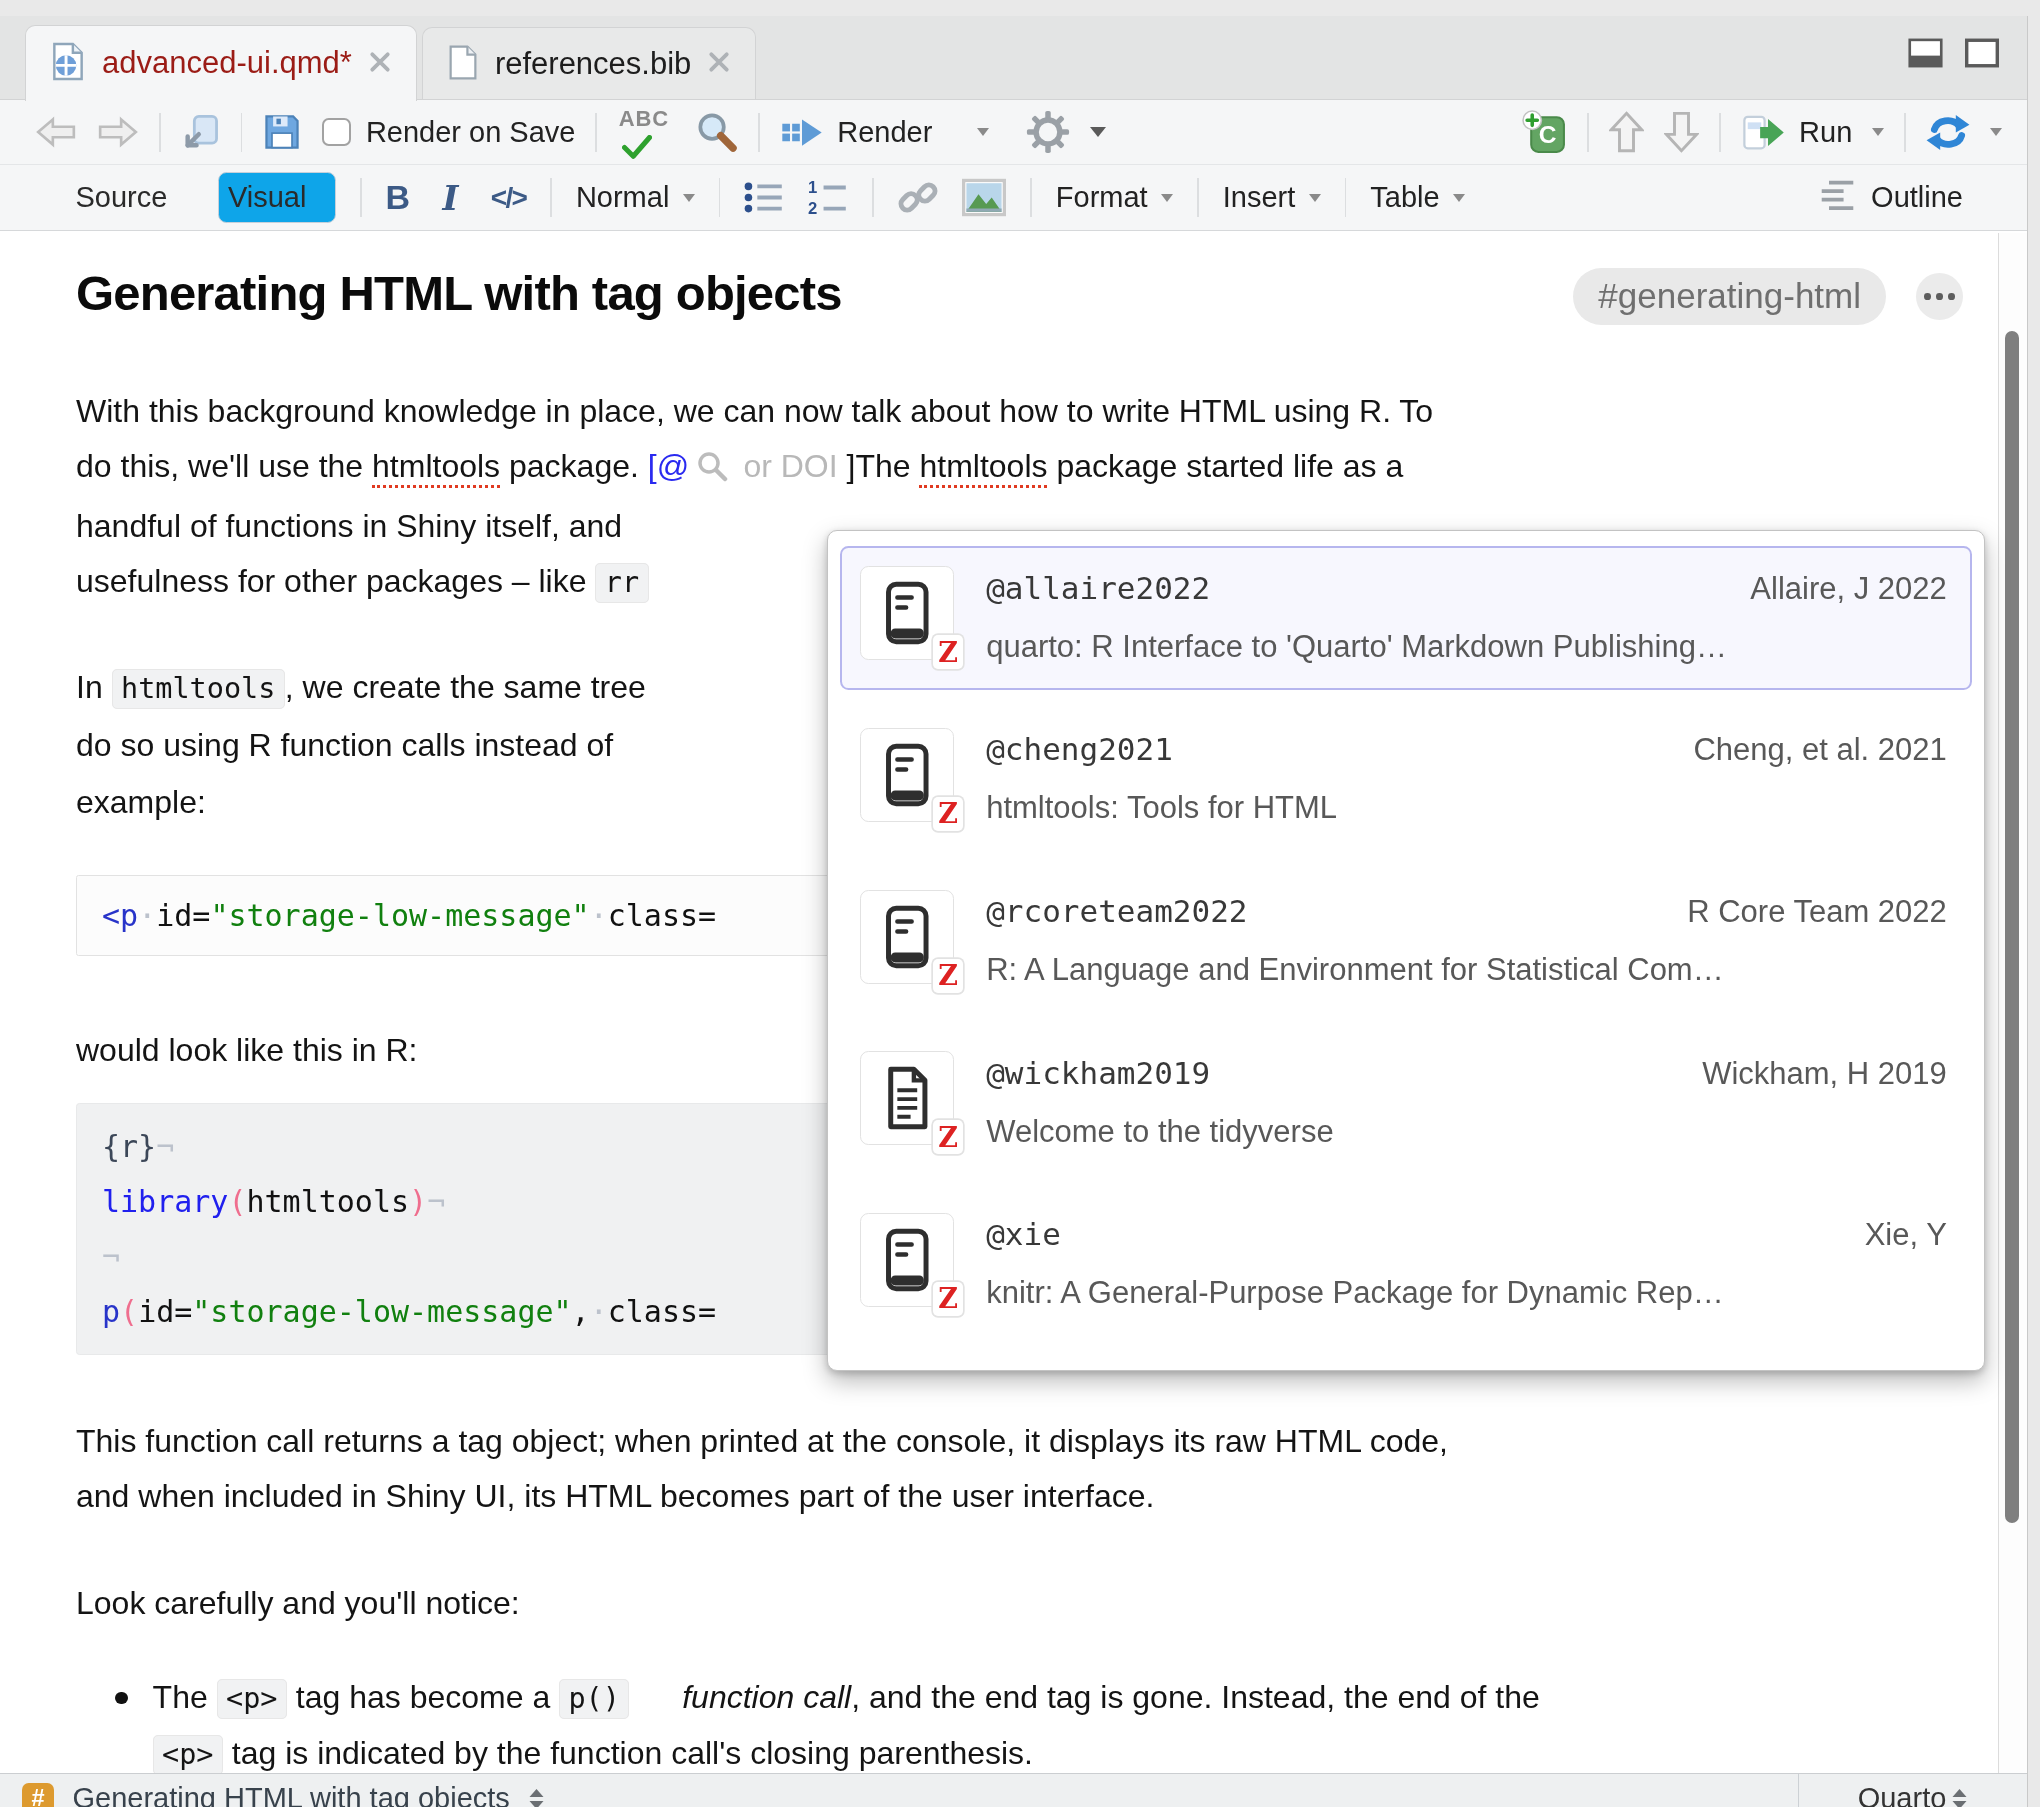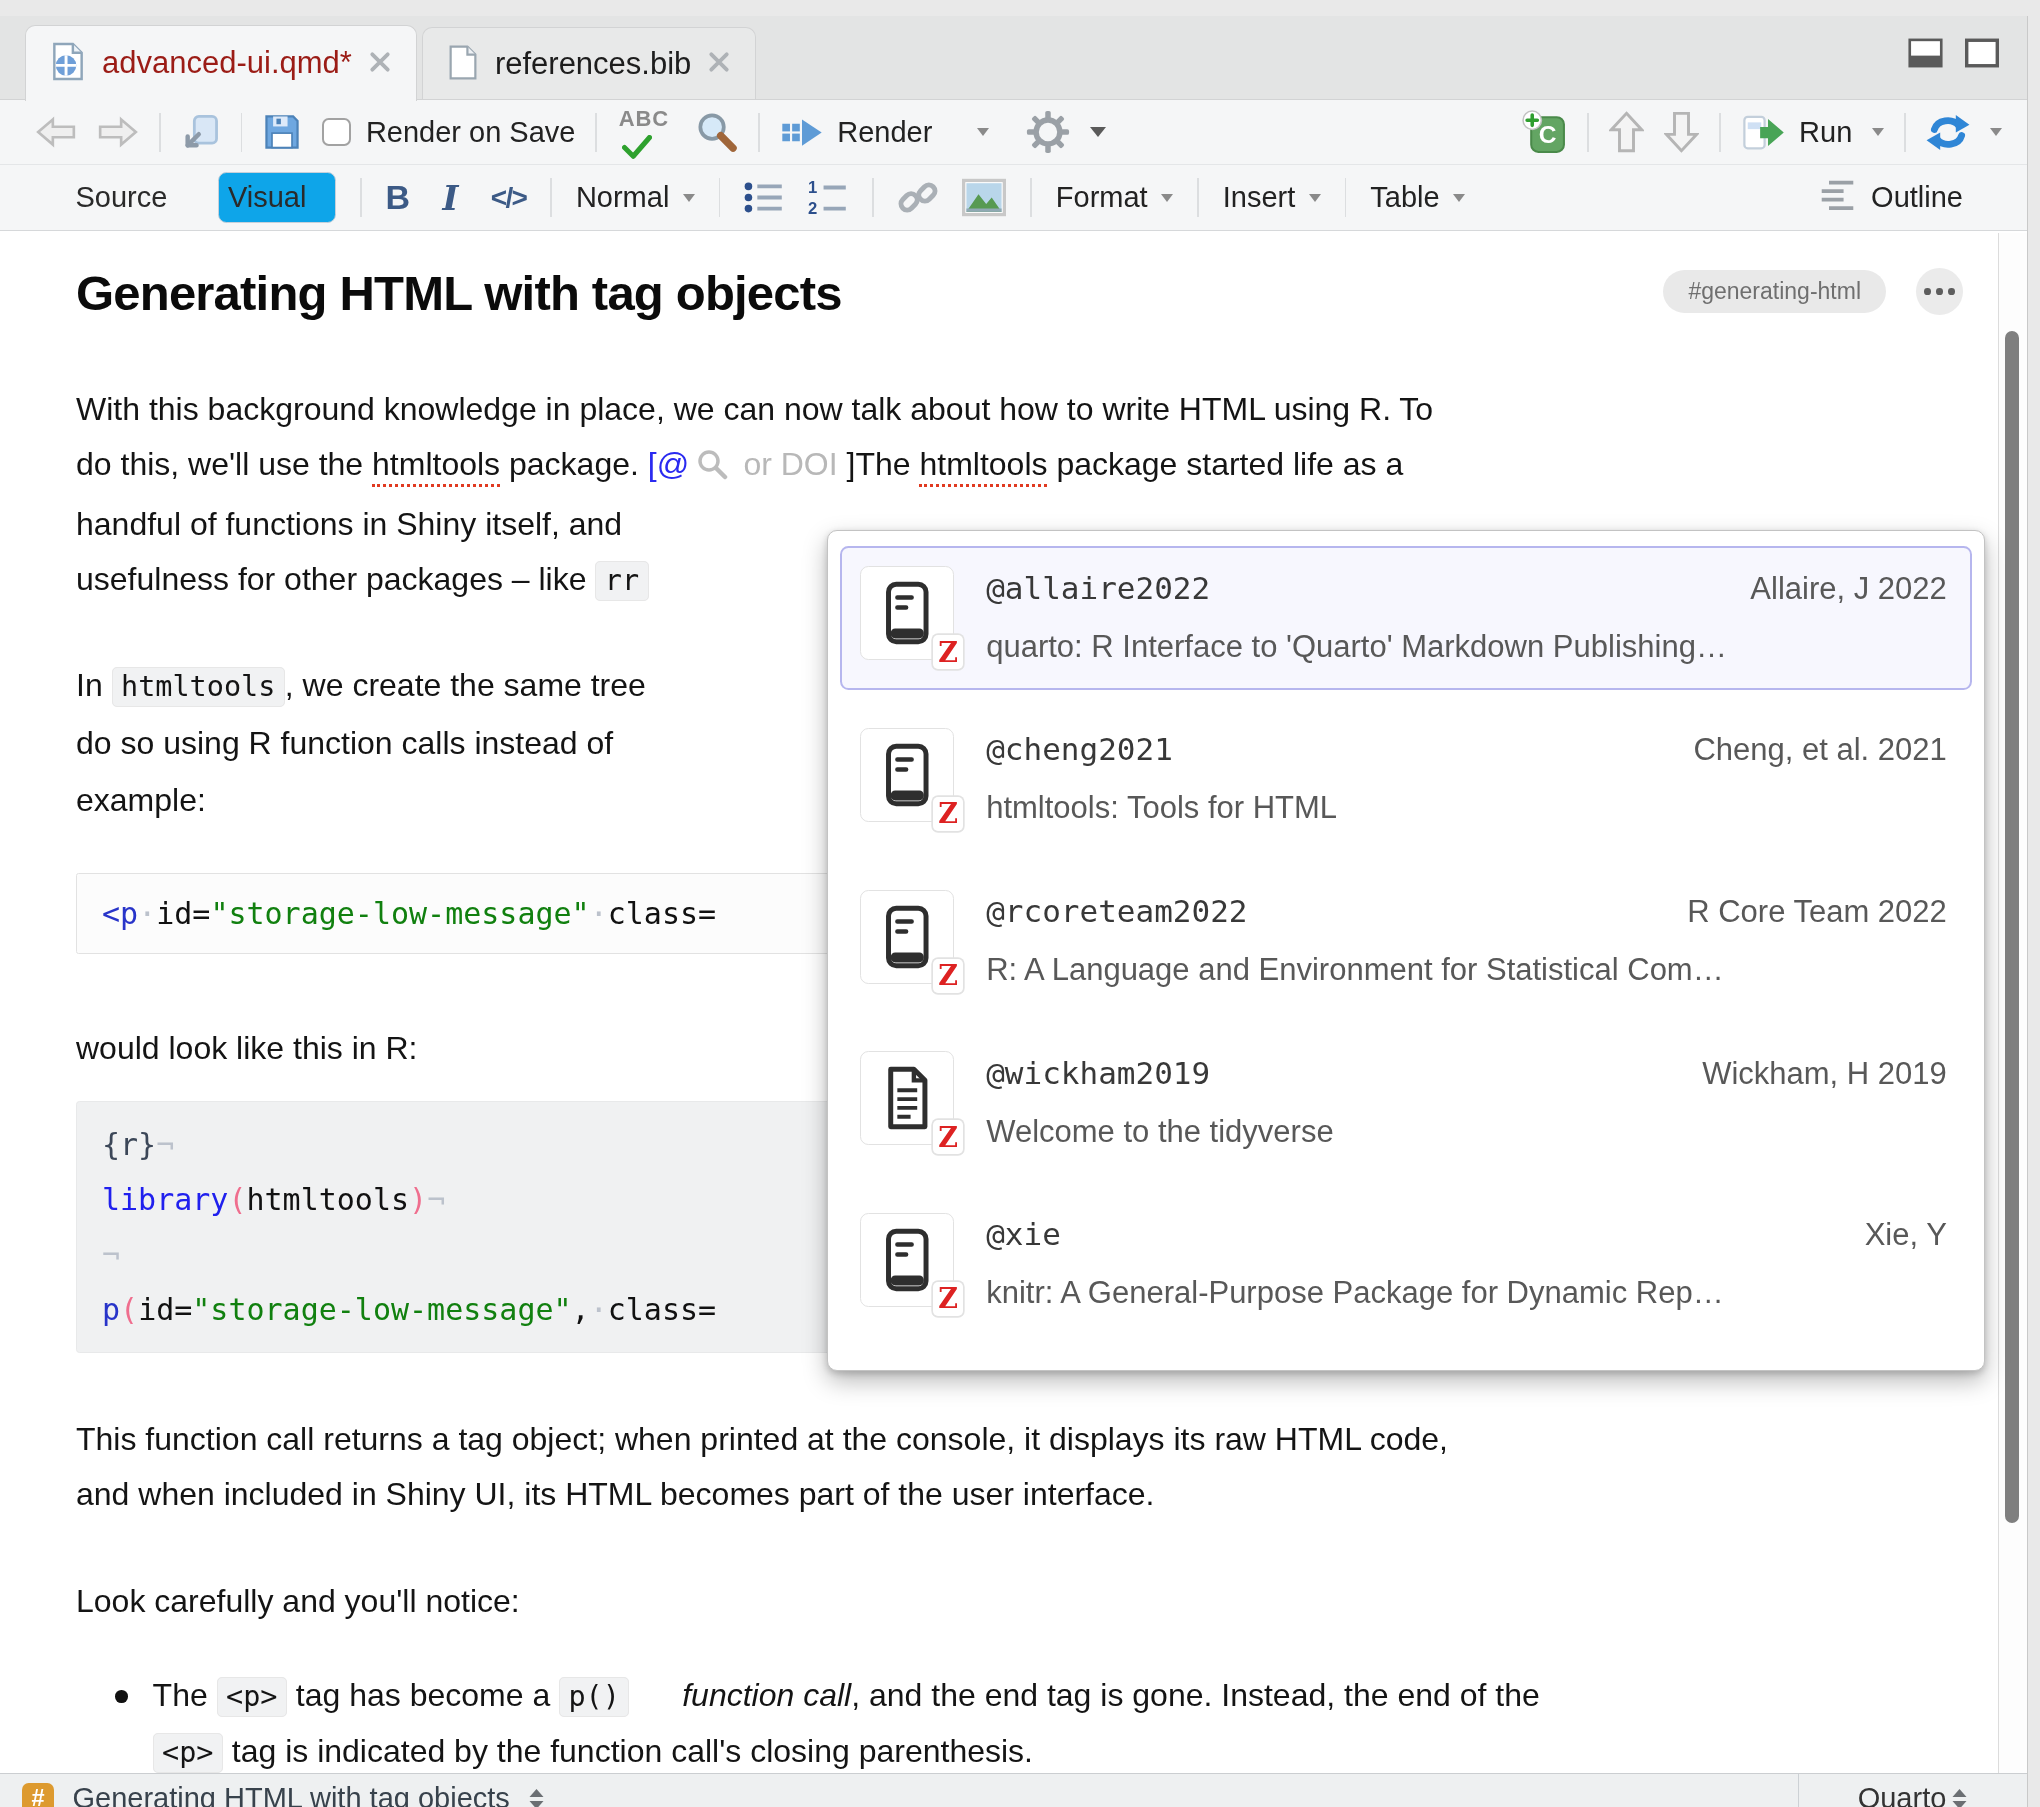--- a/index.html
+++ b/index.html
@@ -43,21 +43,21 @@
   .fmt-i{font-size:34px;font-weight:bold;font-style:italic;color:#3c5a86;font-family:"DejaVu Serif", serif;cursor:pointer;}
   .fmt-code{font-size:28px;font-weight:bold;color:#3c5a86;letter-spacing:-1.7px;cursor:pointer;}
   .outline-grp{margin-left:auto;margin-right:39px;display:flex;align-items:center;gap:15px;cursor:pointer;}
 
   
   .content{position:absolute;top:217px;left:0;right:0;bottom:50px;background:#fff;}
   .doc{position:absolute;inset:0 39px 0 0;padding:30px 25px 0 76px;overflow:hidden;}
   .heading-row{display:flex;align-items:flex-start;justify-content:space-between;}
   h1{margin:0;font-size:49px;line-height:60px;font-weight:700;color:#0b0b0b;letter-spacing:-0.8px;}
   .head-right{display:flex;align-items:center;gap:30px;margin-top:5px;flex:0 0 auto;}
-  .anchor-pill{background:#e9e9e9;color:#6f6f6f;font-size:23px;padding:8.4px 25px;border-radius:838px;white-space:nowrap;}
+  .anchor-pill{background:#e9e9e9;color:#6f6f6f;font-size:35px;padding:8.4px 25px;border-radius:838px;white-space:nowrap;}
   .more-btn{width:47px;height:47px;border-radius:50%;background:#ebebeb;display:flex;align-items:center;justify-content:center;gap:5px;cursor:pointer;}
   .more-btn i{width:6.7px;height:6.7px;border-radius:50%;background:#5d5d5d;display:block;}
 
   .para{font-size:32px;line-height:55px;color:#141414;}
   .p1{margin-top:59px;}
   .p2{margin-top:49px;line-height:57px;}
   .p3{margin-top:59px;}
   .p4{margin-top:52px;}
   .single{font-size:32px;color:#141414;}
   .would{margin-top:67px;line-height:55px;}

